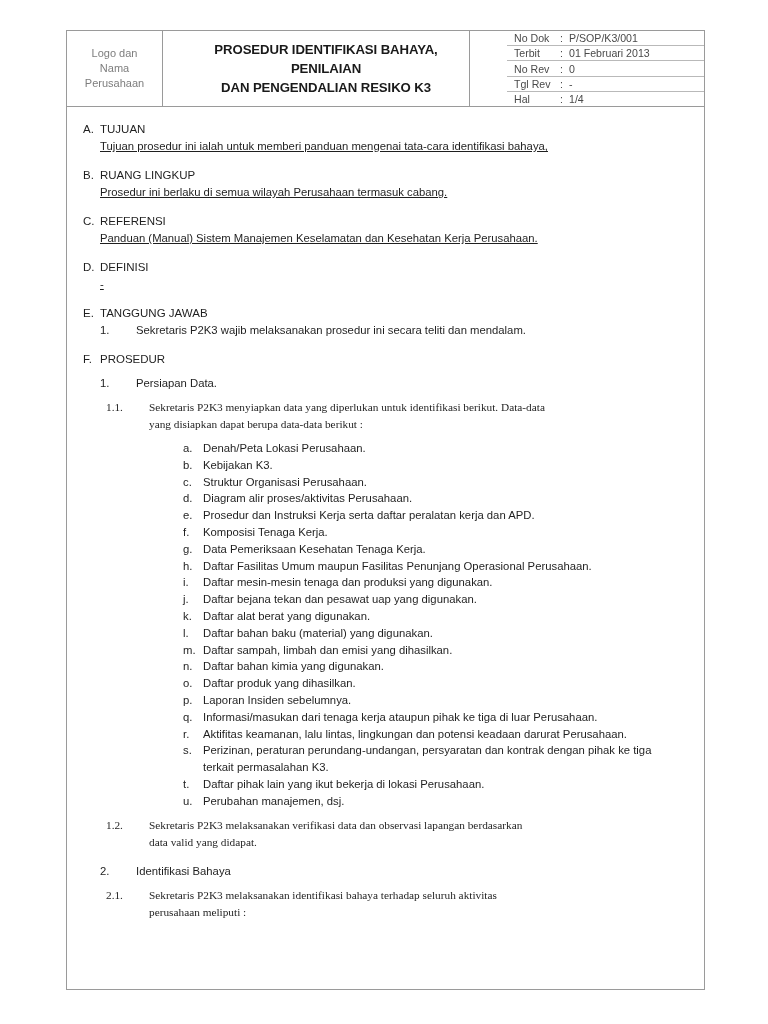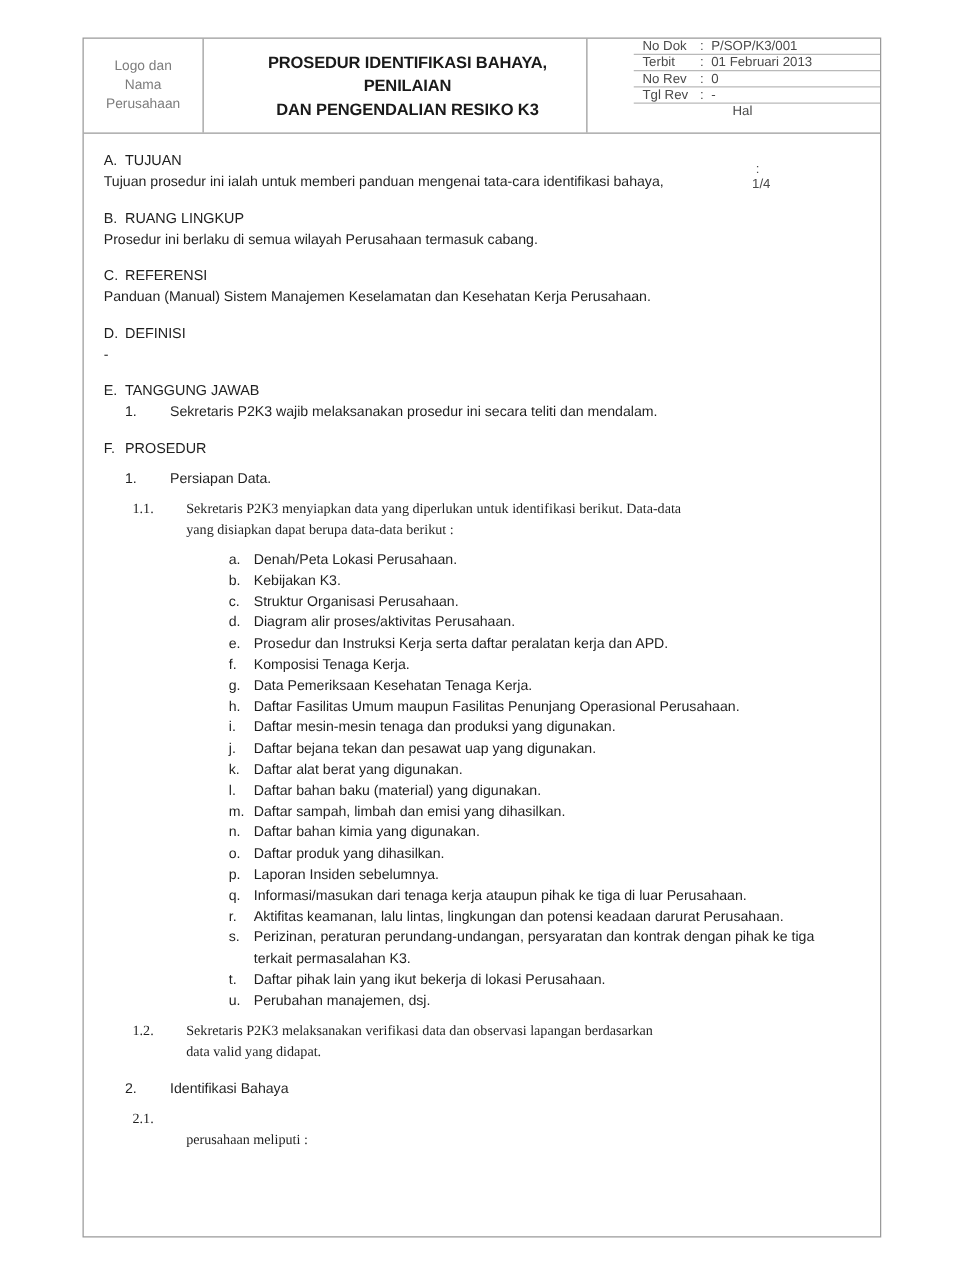--- a/index.html
+++ b/index.html
@@ -82,21 +82,21 @@
     flex: 1 1 auto;
     display: flex;
     align-items: center;
     border-bottom: 1px solid #b9b9b9;
     box-sizing: border-box;
     padding-left: 7px;
     font-size: 10.6px;
     color: #4a4a4a;
     white-space: nowrap;
   }
-  .info-row:last-child { border-bottom: none; flex-direction: column; }
+  .info-row:last-child { border-bottom: none; }
   .info-key {
     display: inline-block;
     width: 46px;
     flex: 0 0 46px;
   }
   .info-sep {
     display: inline-block;
     width: 9px;
     flex: 0 0 9px;
   }
@@ -120,21 +120,23 @@
     font-size: 11.5px;
     line-height: 17px;
   }
   .sec-letter {
     flex: 0 0 17px;
     width: 17px;
   }
   .sec-title { flex: 1 1 auto; }
 
   .sec-para {
+    margin-left: 17px;
     line-height: 17px;
+    text-decoration: underline;
   }
 
   .lvl1 {
     display: flex;
     margin-left: 17px;
     line-height: 17px;
   }
   .lvl1 .mk { flex: 0 0 36px; width: 36px; }
   .lvl1 .tx { flex: 1 1 auto; }
 
@@ -389,21 +391,21 @@
       <div class="lvl1">
         <span class="mk">2.</span>
         <span class="tx">Identifikasi Bahaya</span>
       </div>
 
       <div class="gap-xs"></div>
 
       <div class="lvl2">
         <span class="mk">2.1.</span>
         <span class="tx">
-          <br>
+          <span>Sekretaris P2K3 melaksanakan identifikasi bahaya terhadap seluruh aktivitas</span><br>
           <span>perusahaan meliputi :</span>
         </span>
       </div>
 
     </div>
 
   </div>
 </div>
 
 </body></html>

